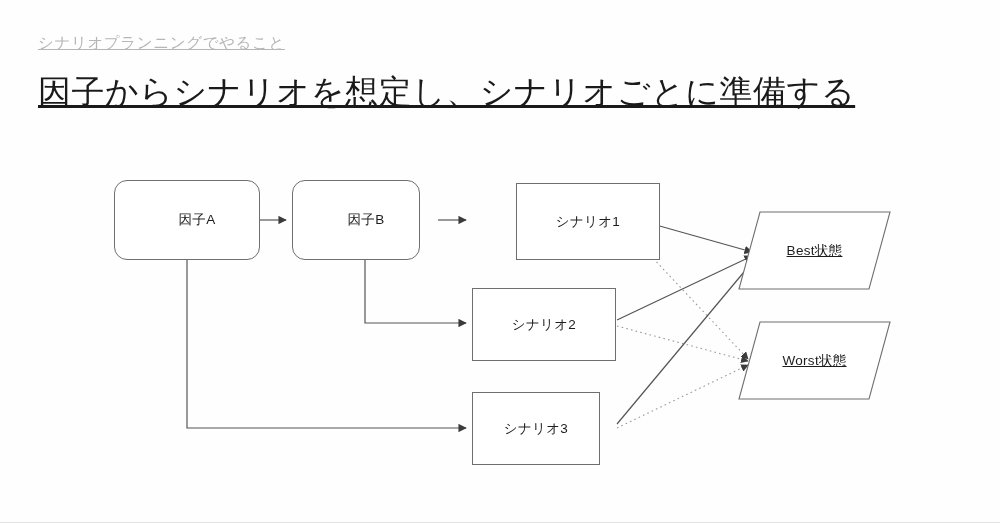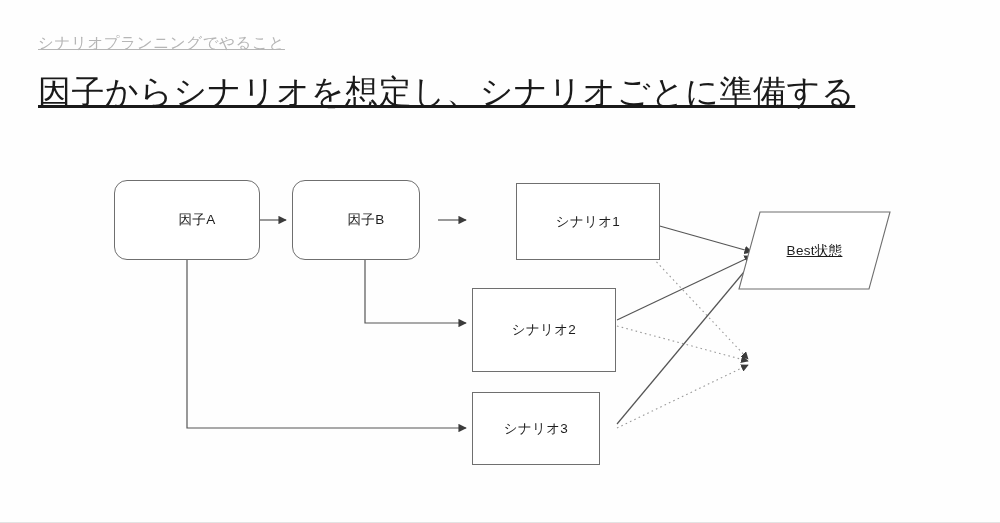--- a/index.html
+++ b/index.html
@@ -135,29 +135,35 @@
   </div>
 
   <div class="node rounded" style="left:292px;top:180px;width:128px;height:80px;">
     <span>因子B</span>
   </div>
 
   <div class="node" style="left:472px;top:183px;width:144px;height:77px;margin-left:44px;">
     <span>シナリオ1</span>
   </div>
 
-  <div class="node" style="left:472px;top:288px;width:144px;height:84px;">
+  <div class="node" style="left:472px;top:288px;width:144px;height:73px;">
     <span>シナリオ2</span>
   </div>
 
   <div class="node" style="left:472px;top:392px;width:128px;height:73px;">
     <span>シナリオ3</span>
   </div>
 
   <div class="para-wrap" style="left:738px;top:211px;width:153px;height:79px;">
     <svg class="para-svg" width="153" height="79" viewBox="0 0 153 79" xmlns="http://www.w3.org/2000/svg">
       <polygon points="22,1 152,1 131,78 1,78" fill="#ffffff" stroke="#6f6f6f" stroke-width="1.1"></polygon>
     </svg>
     <span class="para-label">Best状態</span>
   </div>
 
+  <div class="para-wrap" style="left:738px;top:321px;width:153px;height:79px;">
+    <svg class="para-svg" width="153" height="79" viewBox="0 0 153 79" xmlns="http://www.w3.org/2000/svg">
+      <polygon points="22,1 152,1 131,78 1,78" fill="#ffffff" stroke="#6f6f6f" stroke-width="1.1"></polygon>
+    </svg>
+    <span class="para-label">Worst状態</span>
+  </div>
 
 </div>
 
 </body></html>

